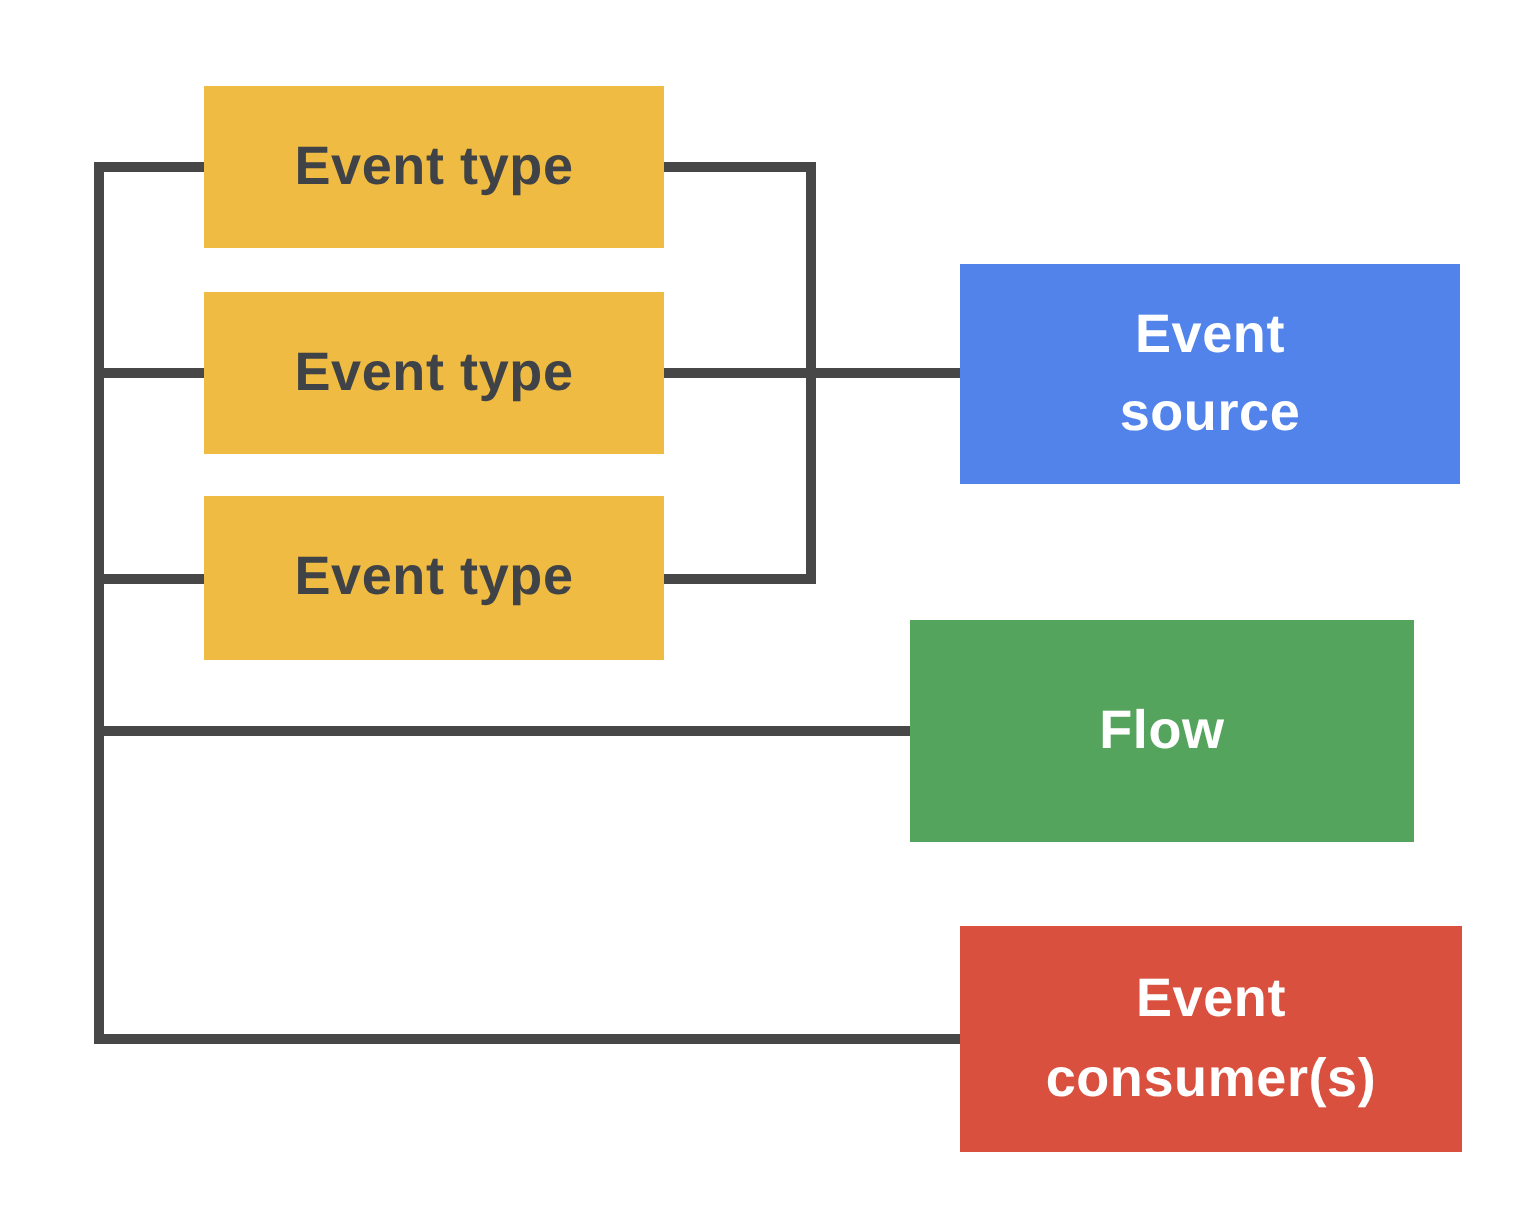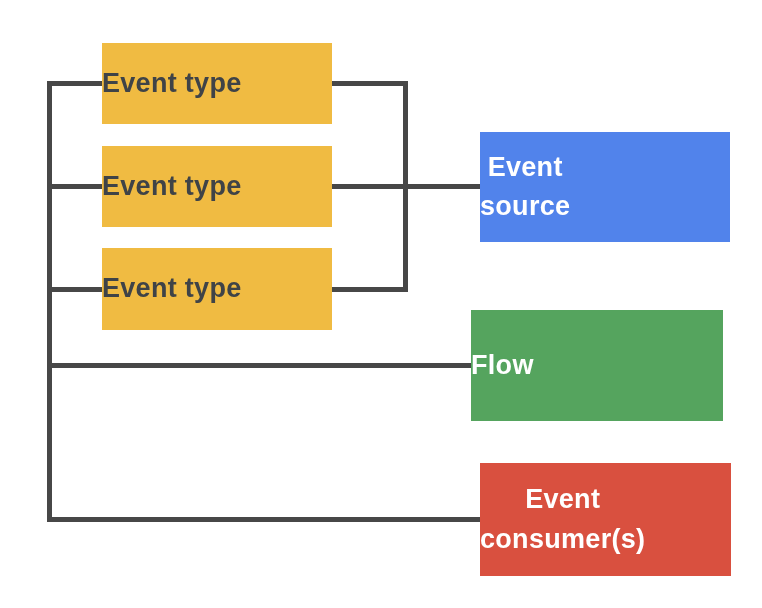--- a/index.html
+++ b/index.html
@@ -12,21 +12,21 @@
     width: 762px;
     height: 608px;
     background: #ffffff;
     overflow: hidden;
     font-family: "Liberation Sans", "DejaVu Sans", sans-serif;
   }
   .node {
     position: absolute;
     display: flex;
     align-items: center;
-    justify-content: flex-start;
+    justify-content: center;
     text-align: center;
     font-weight: bold;
     font-size: 27px;
     line-height: 1.45;
     white-space: pre-line;
     letter-spacing: 0.3px;
   }
   .node.yellow { background: #F0BB42; color: #3F4347; }
   .node.blue   { background: #5183EB; color: #FFFFFF; }
   .node.green  { background: #55A45E; color: #FFFFFF; }
@@ -37,21 +37,21 @@
     background: #474747;
   }
 
   
   #node-event-type-1 { left: 102px; top:  43px; width: 230px; height: 81px; }
   #node-event-type-2 { left: 102px; top: 146px; width: 230px; height: 81px; }
   #node-event-type-3 { left: 102px; top: 248px; width: 230px; height: 82px; }
 
   
   #node-event-source    { left: 480px; top: 132px; width: 250px; height: 110px; }
-  #node-flow            { left: 471px; top: 310px; width: 252px; height: 111px; }
+  #node-flow            { left: 455px; top: 310px; width: 252px; height: 111px; }
   #node-event-consumers { left: 480px; top: 463px; width: 251px; height: 113px; }
 
   
   #line-left-bus    { left: 47px;  top: 81px;  width: 5px;   height: 441px; }
   #line-left-stub-1 { left: 47px;  top: 81px;  width: 55px;  height: 5px; }
   #line-left-stub-2 { left: 47px;  top: 184px; width: 55px;  height: 5px; }
   #line-left-stub-3 { left: 47px;  top: 287px; width: 55px;  height: 5px; }
   #line-flow        { left: 47px;  top: 363px; width: 433px; height: 5px; }
   #line-consumers   { left: 47px;  top: 517px; width: 433px; height: 5px; }
 

